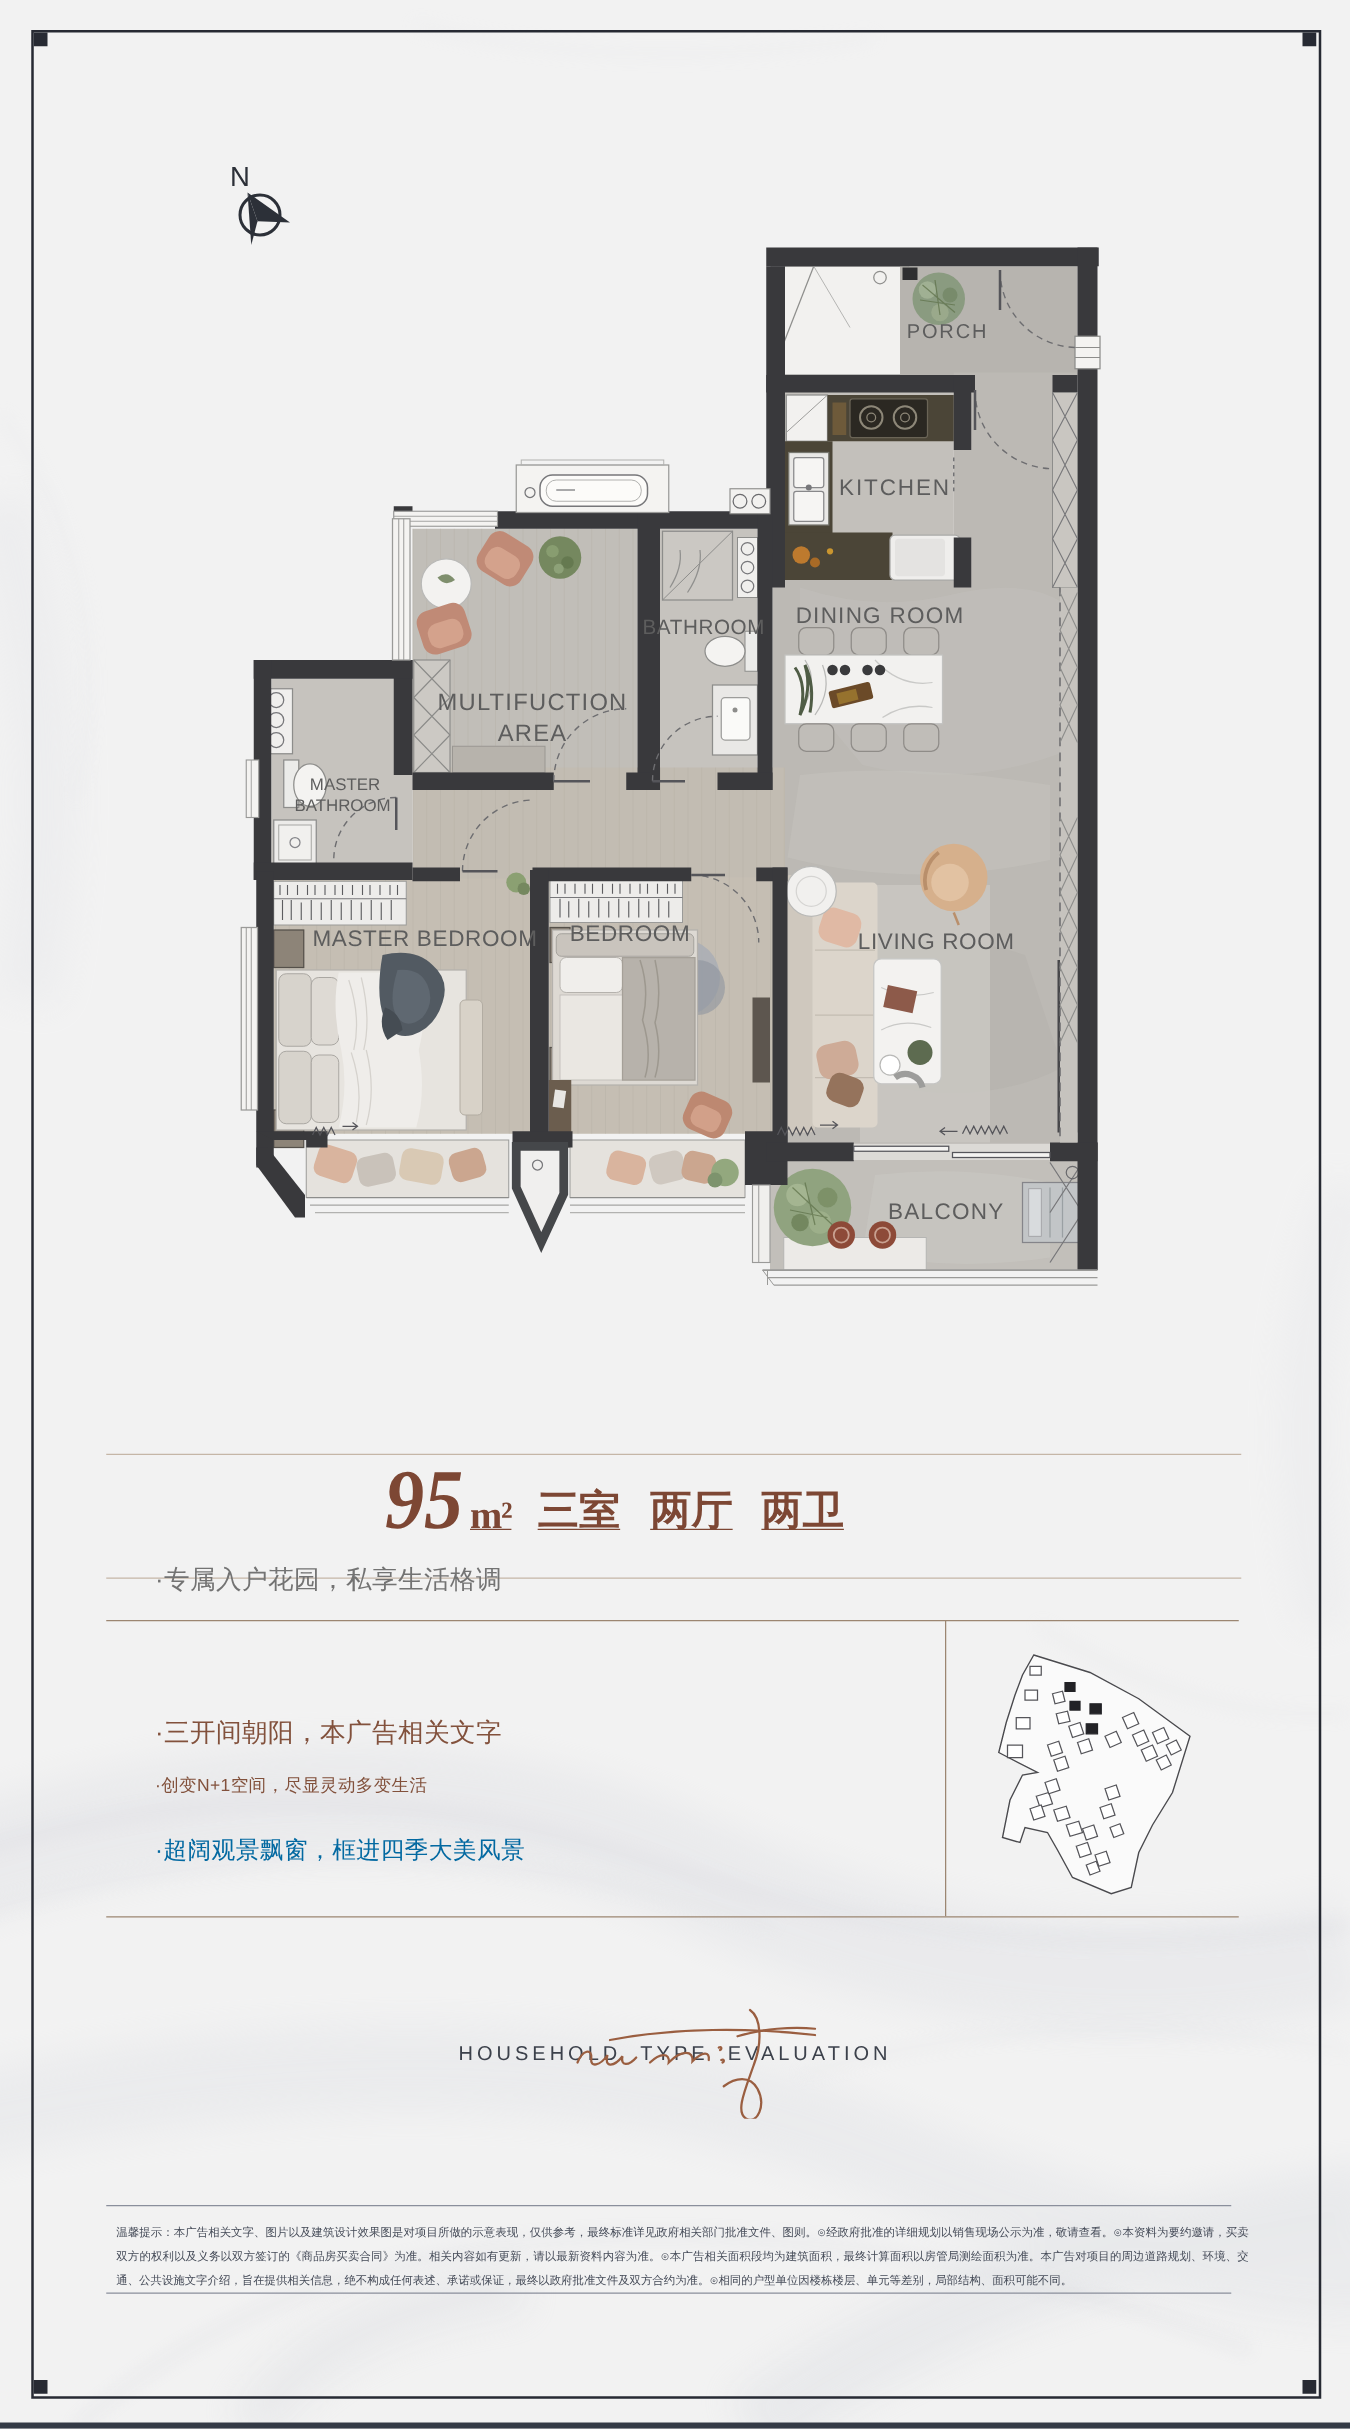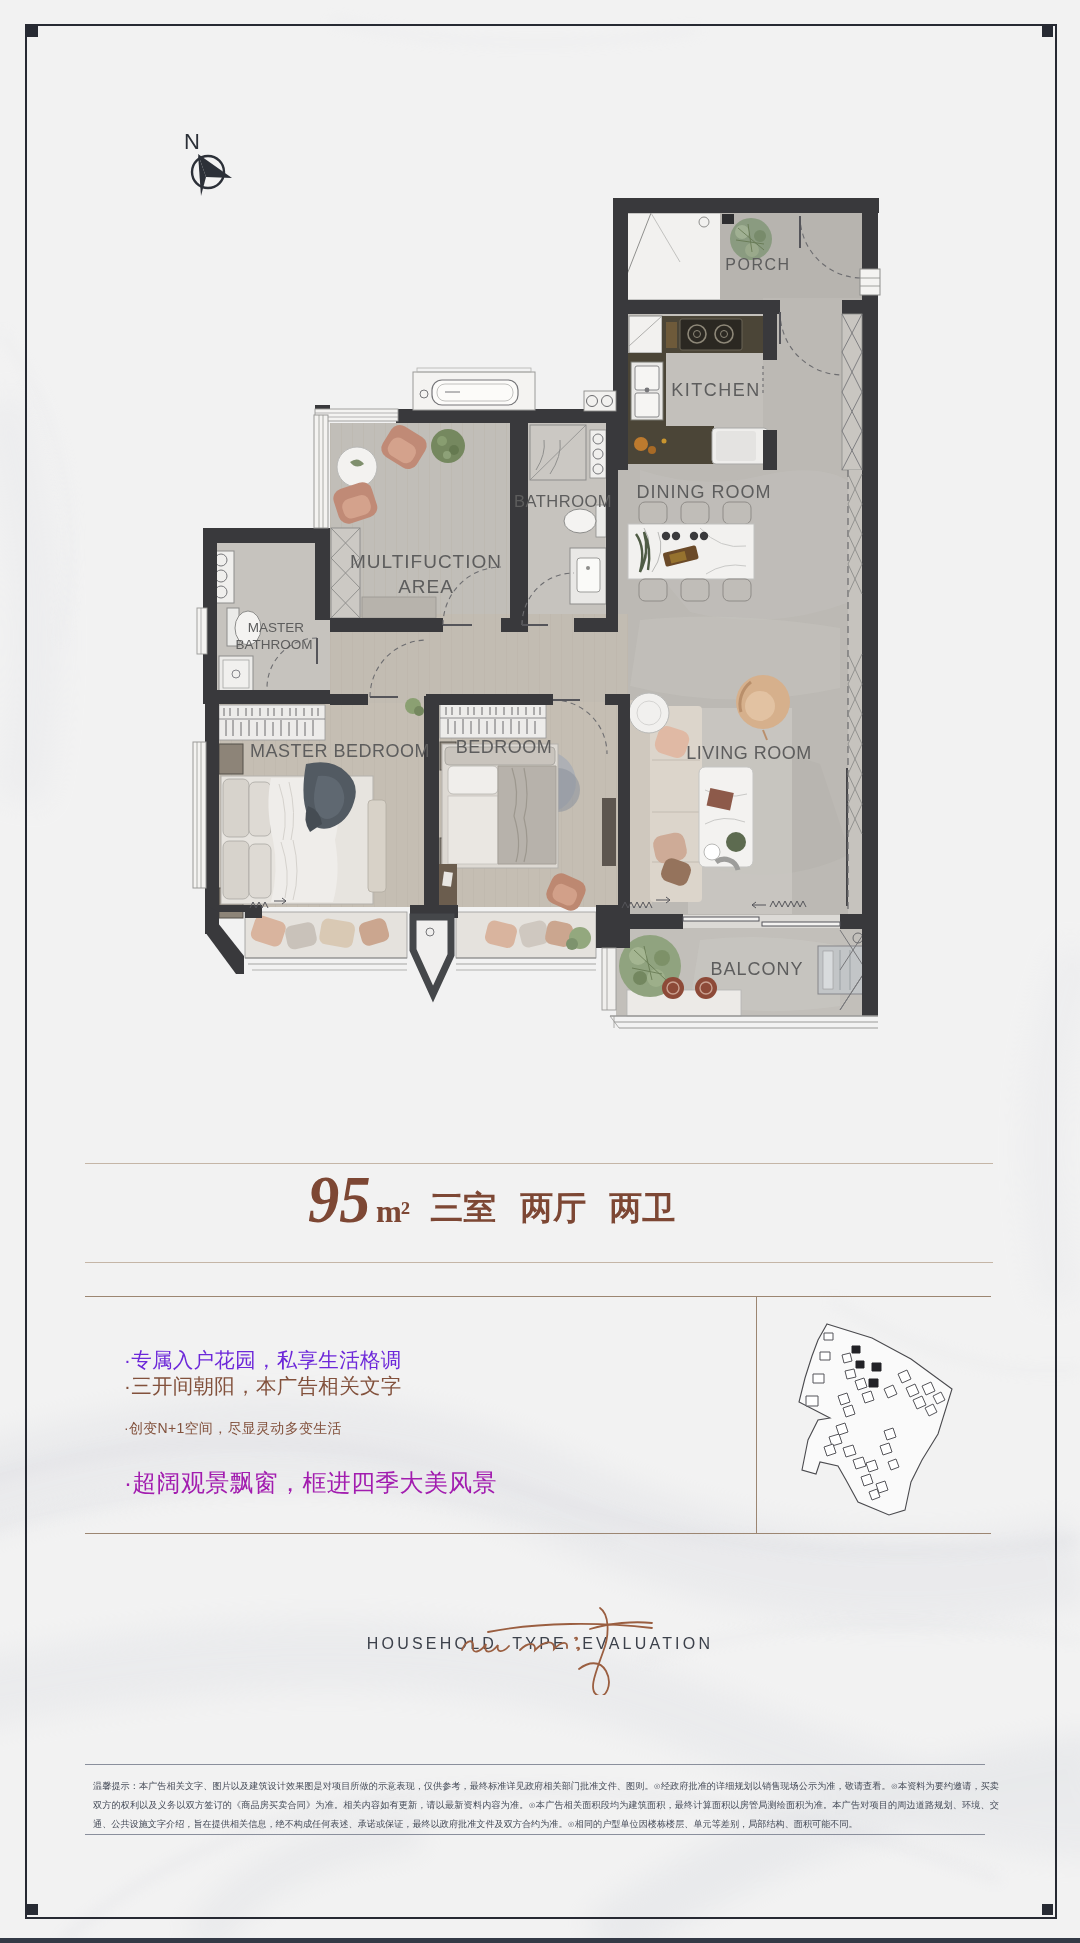--- a/index.html
+++ b/index.html
@@ -613,39 +613,39 @@
   <text x="340" y="757" font-size="18" letter-spacing="0.5" text-anchor="middle">MASTER BEDROOM</text>
   <text x="504" y="753" font-size="18" letter-spacing="0.5" text-anchor="middle">BEDROOM</text>
   <text x="749" y="759" font-size="18" letter-spacing="0.5" text-anchor="middle">LIVING ROOM</text>
   <text x="757" y="975" font-size="18" letter-spacing="1" text-anchor="middle">BALCONY</text>
 </g>
 </g>
 </svg>
 
 <div class="abs" style="left:85px;top:1163px;width:908px;height:1px;background:#c5b6a7;"></div>
 
-<div class="abs" style="left:308px;top:1173px;width:600px;height:60px;color:#7d4734;white-space:nowrap;">
+<div class="abs" style="left:308px;top:1173px;width:600px;height:60px;color:#7d4734;white-space:nowrap;text-decoration:underline;">
   <span style="display:inline-block;font-family:'Liberation Serif',serif;font-style:italic;font-weight:bold;font-size:68px;line-height:52px;transform:scaleX(0.92);transform-origin:left;">95</span><span style="font-family:'Liberation Serif',serif;font-weight:bold;font-size:31px;letter-spacing:-1px;">m²</span><span style="display:inline-block;width:21px;"></span><span style="font-size:33px;font-weight:bold;vertical-align:3px;">三室</span><span style="display:inline-block;width:24px;"></span><span style="font-size:33px;font-weight:bold;vertical-align:3px;">两厅</span><span style="display:inline-block;width:23px;"></span><span style="font-size:33px;font-weight:bold;vertical-align:3px;">两卫</span>
 </div>
 
 <div class="abs" style="left:85px;top:1262px;width:908px;height:1px;background:#c5b6a7;"></div>
 
 <div class="abs" style="left:85px;top:1296px;width:906px;height:1px;background:#9c8672;"></div>
 
 <div class="abs" style="left:756px;top:1296px;width:1px;height:237px;background:#9c8672;"></div>
 
 <div class="abs" style="left:85px;top:1533px;width:906px;height:1px;background:#9c8672;"></div>
 
-<div class="abs" style="left:124px;top:1346px;font-size:20.5px;color:#6d28d9;letter-spacing:0.3px;">·专属入户花园，私享生活格调</div>
+<div class="abs" style="left:124px;top:1249px;font-size:20.5px;color:#737373;letter-spacing:0.3px;">·专属入户花园，私享生活格调</div>
 
 <div class="abs" style="left:124px;top:1372px;font-size:20.5px;color:#82513c;letter-spacing:0.3px;">·三开间朝阳，本广告相关文字</div>
 
 <div class="abs" style="left:124px;top:1420px;font-size:14px;color:#82513c;letter-spacing:0.3px;">·创变N+1空间，尽显灵动多变生活</div>
 
-<div class="abs" style="left:124px;top:1467px;font-size:24px;color:#a21caf;letter-spacing:0.3px;text-align:center;">·超阔观景飘窗，框进四季大美风景</div>
+<div class="abs" style="left:124px;top:1467px;font-size:19px;color:#0369a1;letter-spacing:0.3px;text-align:center;">·超阔观景飘窗，框进四季大美风景</div>
 
 <svg class="abs" style="left:790px;top:1310px" width="210" height="210" viewBox="790 1310 210 210">
 <g id="siteplan">
 
 <path d="M827,1324 L872,1338 L911,1359 L952,1389 L938,1434 L922,1460 L911,1482 L905,1510 L889,1515 L858,1502 L846,1480 L838,1466 L820,1462 L816,1474 L802,1470 L808,1440 L818,1420 L830,1418 L799,1402 L805,1378 L812,1356 L818,1340 Z" fill="#fdfdfd" fill-opacity="0.65" stroke="#4a4a4e" stroke-width="1.1"></path>
 
 <g fill="#fff" stroke="#55555a" stroke-width="1">
   <path d="M824,1333 h9 v7 h-9 z M820,1352 h10 v8 h-10 z M813,1374 h11 v9 h-11 z M806,1396 h12 v10 h-12 z"></path>
 </g>
 

